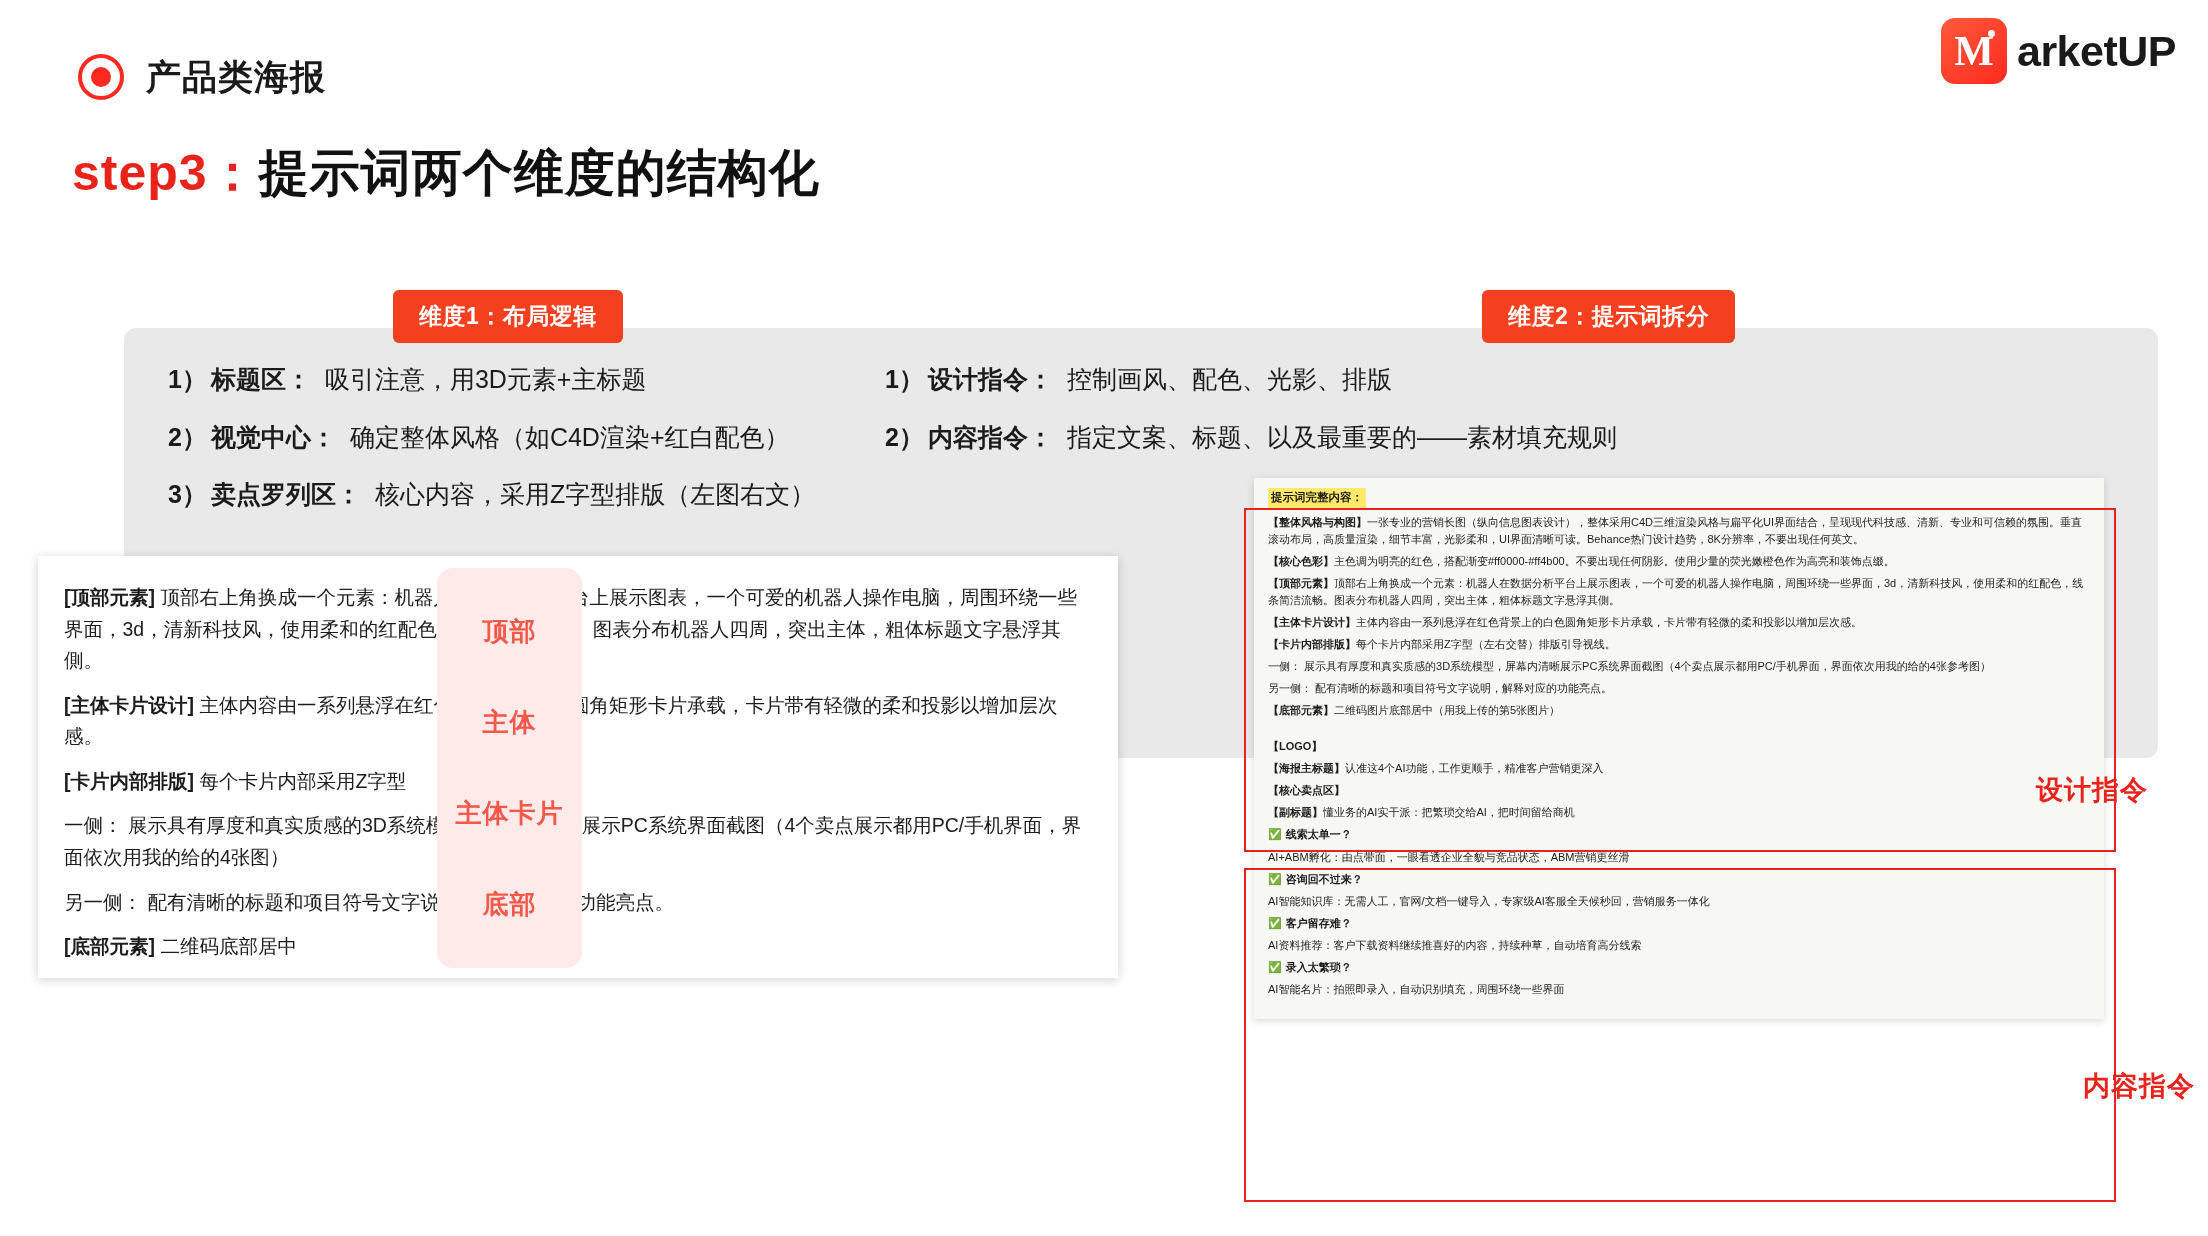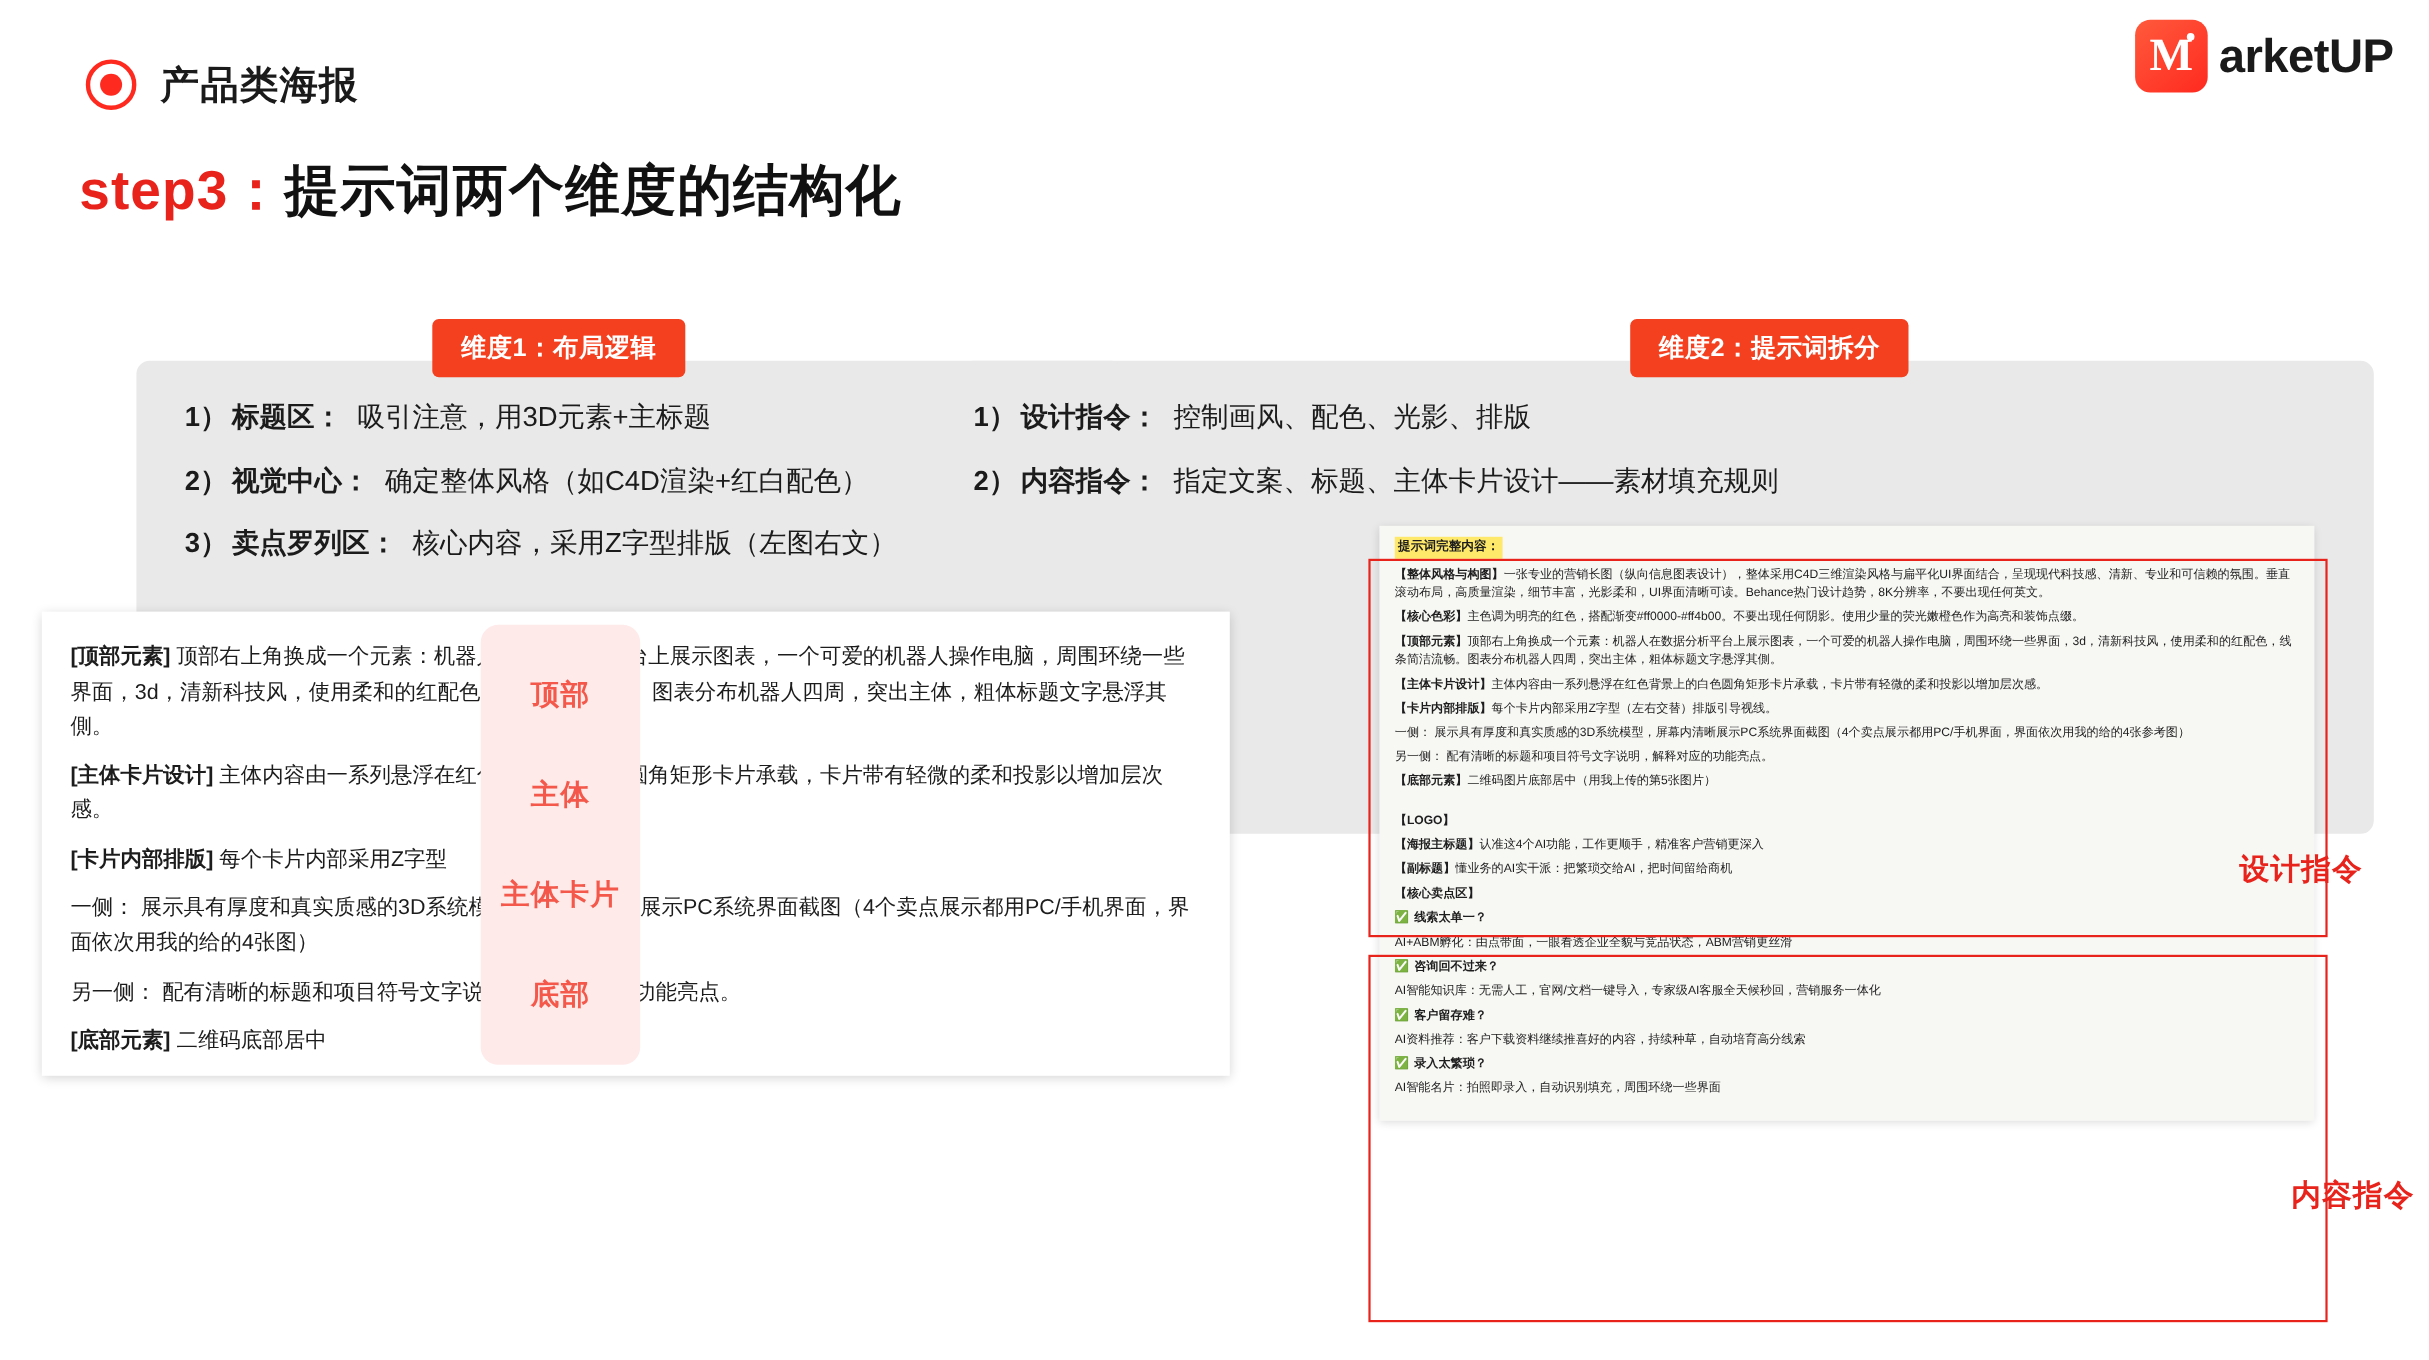--- a/index.html
+++ b/index.html
@@ -335,21 +335,21 @@
 
 <div class="panel-list list-right">
   <div class="row">
     <span class="idx">1）</span>
     <span class="key">设计指令：</span>
     <span class="val">控制画风、配色、光影、排版</span>
   </div>
   <div class="row">
     <span class="idx">2）</span>
     <span class="key">内容指令：</span>
-    <span class="val">指定文案、标题、主体卡片设计——素材填充规则</span>
+    <span class="val">指定文案、标题、以及最重要的——素材填充规则</span>
   </div>
 </div>
 
 <div class="doc-card">
   <div class="inner">
     <p><b>[顶部元素]</b> <span>顶部右上角换成一个元素：机器人在数据分析平台上展示图表，一个可爱的机器人操作电脑，周围环绕一些界面，3d，清新科技风，使用柔和的红配色，线条简洁流畅。图表分布机器人四周，突出主体，粗体标题文字悬浮其側。</span></p>
     <p><b>[主体卡片设计]</b> <span>主体内容由一系列悬浮在红色背景上的白色圆角矩形卡片承载，卡片带有轻微的柔和投影以增加层次感。</span></p>
     <p><b>[卡片内部排版]</b> <span>每个卡片内部采用Z字型</span></p>
     <p><span>一侧： 展示具有厚度和真实质感的3D系统模型，屏幕内清晰展示PC系统界面截图（4个卖点展示都用PC/手机界面，界面依次用我的给的4张图）</span></p>
     <p><span>另一侧： 配有清晰的标题和项目符号文字说明，解释对应的功能亮点。</span></p>
@@ -373,22 +373,22 @@
   <p><b>【主体卡片设计】</b><span>主体内容由一系列悬浮在红色背景上的白色圆角矩形卡片承载，卡片带有轻微的柔和投影以增加层次感。</span></p>
   <p><b>【卡片内部排版】</b><span>每个卡片内部采用Z字型（左右交替）排版引导视线。</span></p>
   <p><span>一侧： 展示具有厚度和真实质感的3D系统模型，屏幕内清晰展示PC系统界面截图（4个卖点展示都用PC/手机界面，界面依次用我的给的4张参考图）</span></p>
   <p><span>另一侧： 配有清晰的标题和项目符号文字说明，解释对应的功能亮点。</span></p>
   <p><b>【底部元素】</b><span>二维码图片底部居中（用我上传的第5张图片）</span></p>
 
   <div class="sect-gap"></div>
 
   <p><b>【LOGO】</b></p>
   <p><b>【海报主标题】</b><span>认准这4个AI功能，工作更顺手，精准客户营销更深入</span></p>
+  <p><b>【核心卖点区】</b></p>
   <p><b>【副标题】</b><span>懂业务的AI实干派：把繁琐交给AI，把时间留给商机</span></p>
-  <p><b>【核心卖点区】</b></p>
 
   <p class="chk-line"><span class="check">✅</span><span>线索太单一？</span></p>
   <p><span>AI+ABM孵化：由点带面，一眼看透企业全貌与竞品状态，ABM营销更丝滑</span></p>
   <p class="chk-line"><span class="check">✅</span><span>咨询回不过来？</span></p>
   <p><span>AI智能知识库：无需人工，官网/文档一键导入，专家级AI客服全天候秒回，营销服务一体化</span></p>
   <p class="chk-line"><span class="check">✅</span><span>客户留存难？</span></p>
   <p><span>AI资料推荐：客户下载资料继续推喜好的内容，持续种草，自动培育高分线索</span></p>
   <p class="chk-line"><span class="check">✅</span><span>录入太繁琐？</span></p>
   <p><span>AI智能名片：拍照即录入，自动识别填充，周围环绕一些界面</span></p>
 </div>

